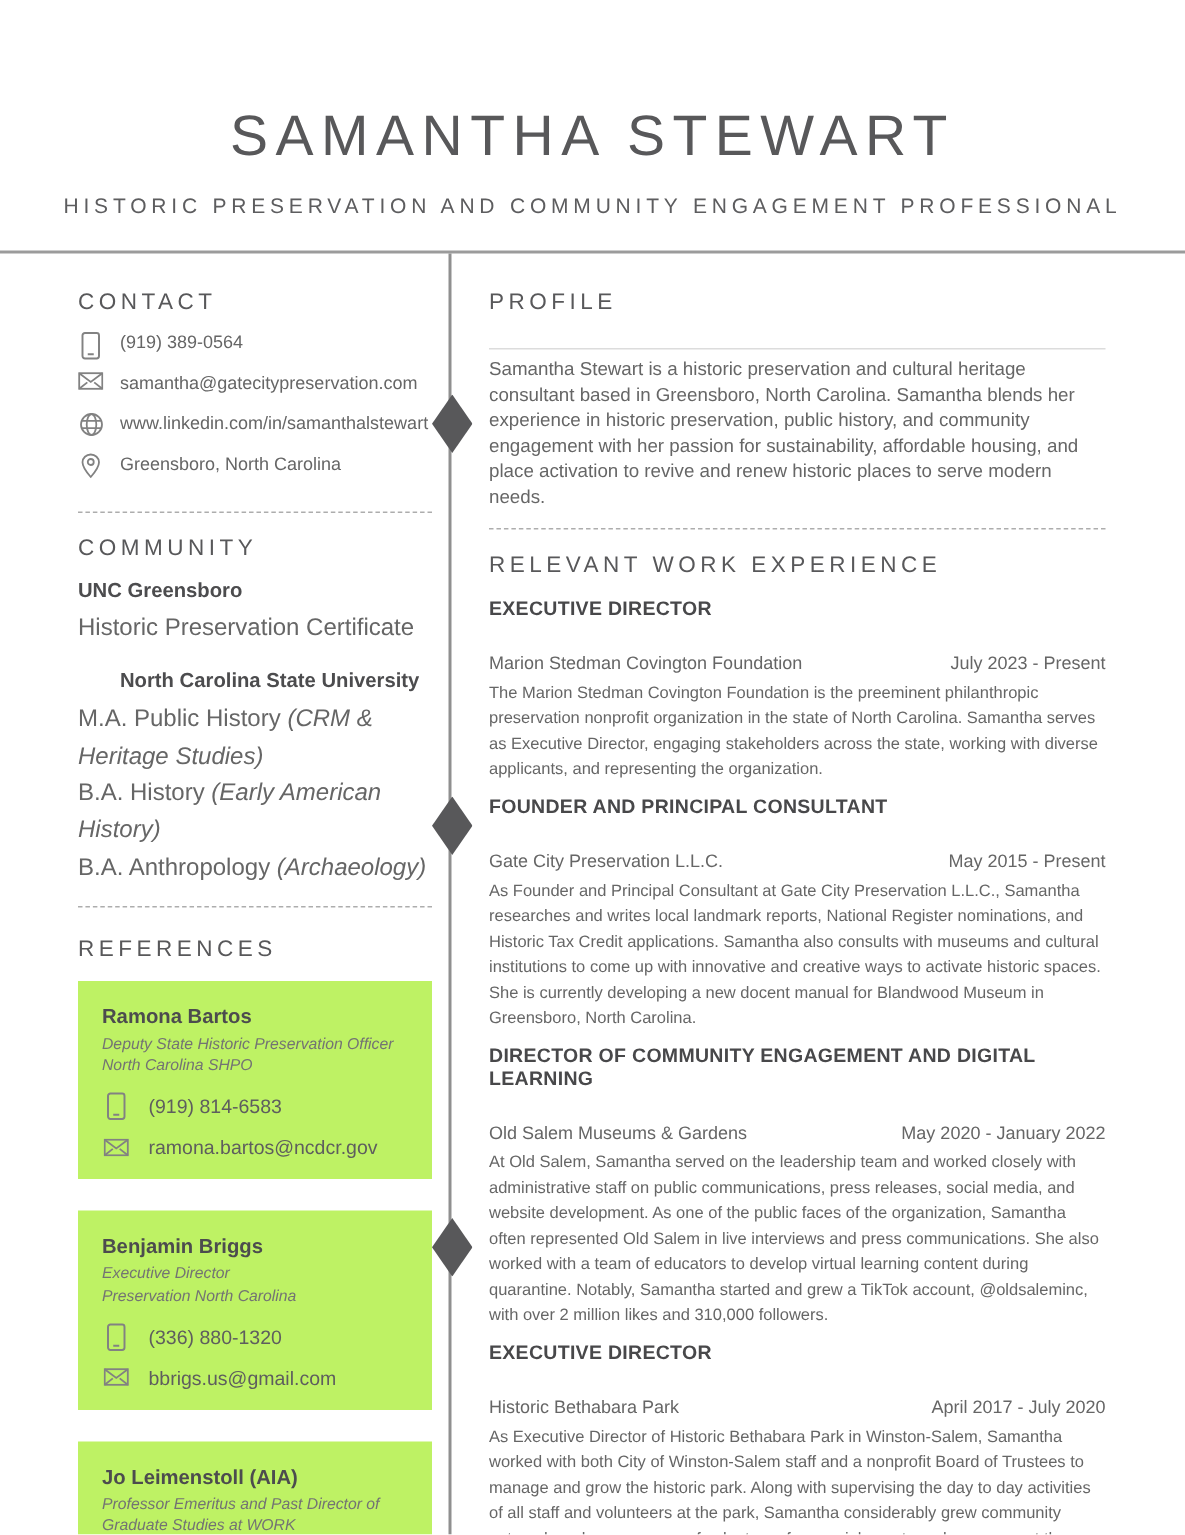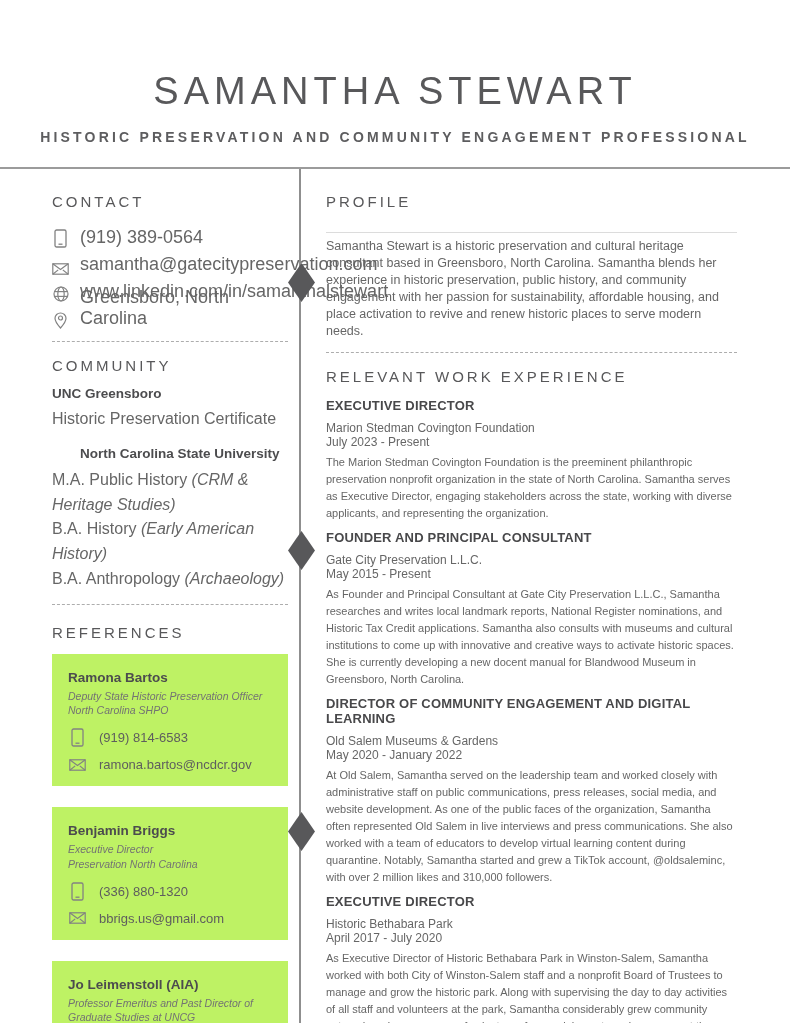--- a/index.html
+++ b/index.html
@@ -17,21 +17,21 @@
   .header { text-align: center; padding-top: 70px; }
   .name {
     font-size: 38px;
     font-weight: 400;
     letter-spacing: 5px;
     color: #58585a;
   }
   .tagline {
     margin-top: 16px;
     font-size: 14px;
-    font-weight: 700;
+    font-weight: 400;
     letter-spacing: 3.2px;
     color: #5d5d5f;
   }
   .header-rule {
     margin-top: 22px;
     border: none;
     border-top: 2px solid #9b9b9b;
   }
   
   .columns {
@@ -48,23 +48,23 @@
     font-size: 15px;
     font-weight: 400;
     letter-spacing: 3px;
     color: #58585a;
   }
   .dashed-sep { border: none; border-top: 1px dashed #adadad; }
   
   .contact-list { margin-top: 11px; }
   .contact-row {
     display: flex;
-    align-items: flex-end;
+    align-items: flex-start;
     height: 27px;
-    font-size: 18px;
+    font-size: 12px;
     color: #666;
   }
   .contact-row .icn { width: 17px; margin-right: 11px; display: flex; align-items: center; justify-content: center; flex: 0 0 auto; }
   .icn svg { display: block; }
   .left-col .dashed-sep { margin-top: 12px; }
   
   .edu-heading { margin-top: 15px; }
   .school-name { margin-top: 12px; font-size: 13.5px; font-weight: bold; color: #4c4c4e; }
   .edu-line { margin-top: 6px; font-size: 16px; color: #666; line-height: 1.55; }
   .edu-line .it { font-style: italic; }
@@ -86,24 +86,23 @@
   .profile-text { margin-top: 5px; font-size: 12.5px; line-height: 17px; color: #666; }
   .right-col .dashed-sep { margin-top: 12px; }
   .exp-heading { margin-top: 15px; }
   .job { margin-top: 13px; }
   .job + .job { margin-top: 8px; }
   .job-title { font-size: 13px; font-weight: bold; color: #48484a; letter-spacing: 0.2px; }
   .job-meta {
     display: flex;
     justify-content: space-between;
     align-items: baseline;
-    margin-top: 8px;
+    margin-top: 22px;
     font-size: 12px;
     color: #666;
-    flex-direction: column;
   }
   .job-desc { margin-top: 5px; font-size: 11px; line-height: 17px; color: #666; }
   
   .diamond {
     position: absolute;
     left: 288px;
     width: 27px;
     height: 39px;
     background: #58585a;
     clip-path: polygon(50% 0, 100% 50%, 50% 100%, 0 50%);
@@ -245,21 +244,21 @@
             </svg>
           </span>
           <span>bbrigs.us@gmail.com</span>
         </div>
       </div>
 
       <div class="ref-card">
         <div class="ref-name">Jo Leimenstoll (AIA)</div>
         <div class="ref-title">
           <span>Professor Emeritus and Past Director of</span><br>
-          <span>Graduate Studies at UNCG</span>
+          <span>Graduate Studies at WORK</span>
         </div>
         <div class="ref-row">
           <span class="icn">
             <svg width="13" height="19" viewBox="0 0 13 19" fill="none" stroke="#828282" stroke-width="1.3">
               <rect x="1" y="1" width="11" height="17" rx="1.6"></rect>
               <line x1="4.5" y1="15.2" x2="8.5" y2="15.2"></line>
             </svg>
           </span>
           <span>(336) 209-2832</span>
         </div>

